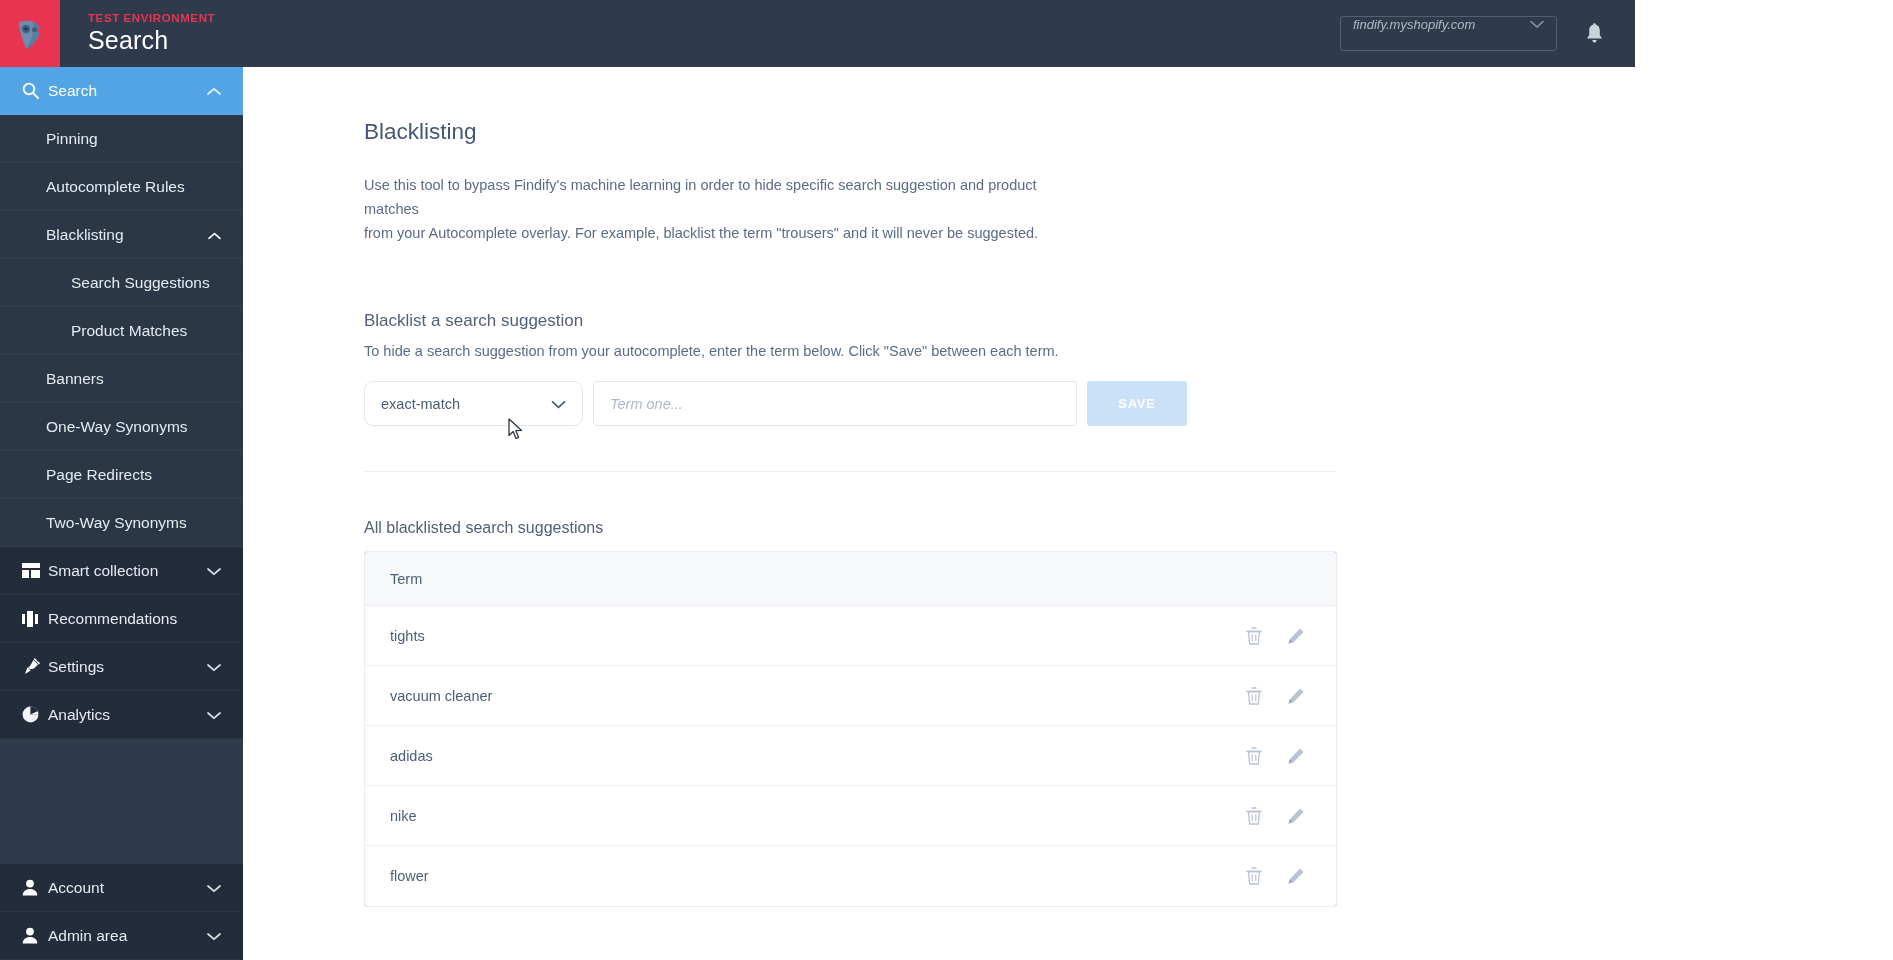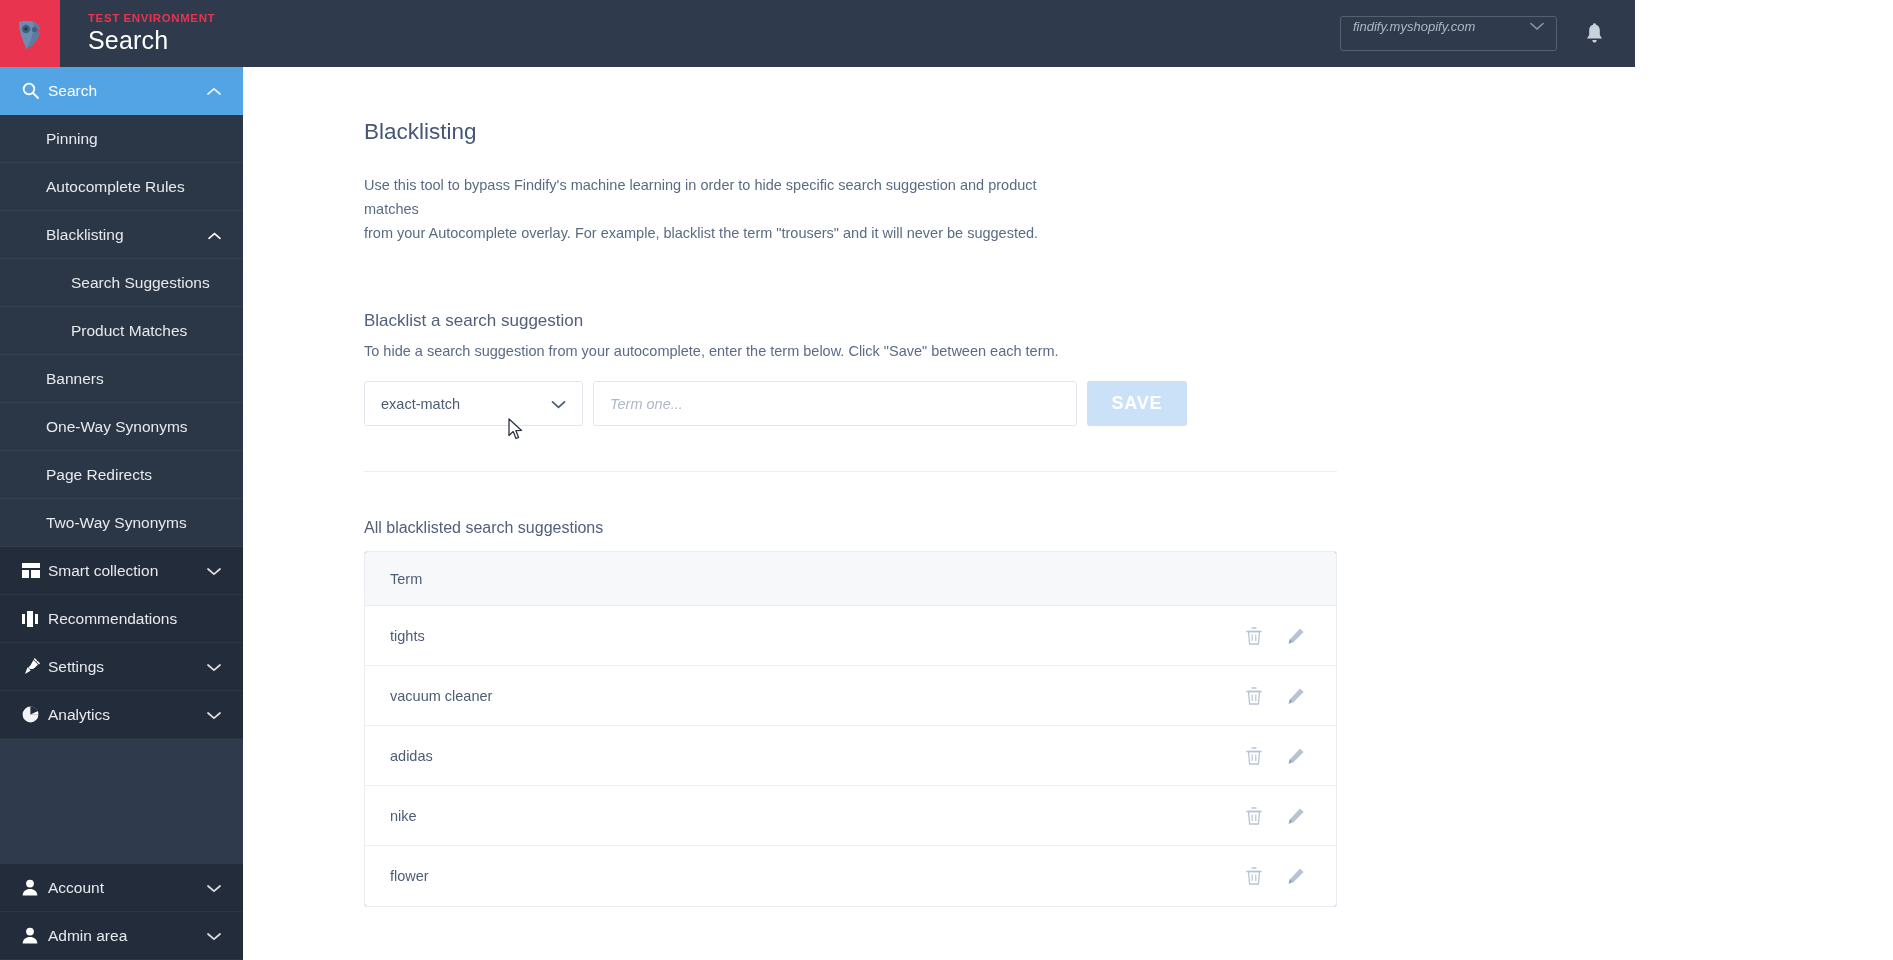--- a/index.html
+++ b/index.html
@@ -25,21 +25,21 @@
     color: #e8344e; font-size: 11.5px; letter-spacing: 0.6px;
     font-weight: 600; text-transform: uppercase; margin-bottom: 2px;
   }
   .app-title { color: #ffffff; font-size: 25px; font-weight: 400; letter-spacing: .2px; }
 
   .topbar-right {
     margin-left: auto; display: flex; align-items: center; padding-right: 30px; gap: 26px;
   }
   .store-select {
     width: 217px; height: 35px; border: 1px solid #56616f; border-radius: 3px;
-    display: flex; align-items: flex-end; padding: 16px 12px;
+    display: flex; align-items: flex-start; padding: 0 12px;
     color: #aeb7c2; font-size: 13px; font-style: italic;
   }
   .store-select .chev { margin-left: auto; }
   .bell { width: 22px; height: 24px; display: flex; align-items: center; justify-content: center; }
 
   
   .sidebar {
     position: absolute; left: 0; top: 67px; width: 243px; height: 893px;
     background: #222c3a; display: flex; flex-direction: column;
   }
@@ -71,34 +71,34 @@
 
   .page-title { font-size: 22.5px; color: #465675; font-weight: 400; margin-bottom: 28px; }
   .page-desc { font-size: 14.5px; color: #5b6b85; line-height: 24px; max-width: 680px; }
 
   .section { margin-top: 66px; width: 973px; }
   .section-title { font-size: 17px; color: #526079; margin-bottom: 12px; }
   .section-sub { font-size: 14.5px; color: #5b6b85; margin-bottom: 22px; }
 
   .form-row { display: flex; align-items: stretch; gap: 10px; }
   .select-box {
-    width: 219px; height: 45px; border: 1px solid #e2e6ec; border-radius: 3px;
+    width: 219px; height: 45px; border: 1px solid #e2e6ec; border-radius: 9px;
     display: flex; align-items: center; padding: 0 16px; color: #4c5b73; font-size: 14.5px;
     background: #fff;
   }
   .select-box .chev { margin-left: auto; color: #4a5a72; }
   .term-input {
     width: 484px; height: 45px; border: 1px solid #e2e6ec; border-radius: 3px;
     padding: 0 16px; font-size: 14.5px; font-style: italic; color: #4c5b73;
     font-family: "Liberation Sans", sans-serif; background: #fff;
   }
   .term-input::placeholder { color: #aeb8c8; font-style: italic; }
   .save-btn {
     width: 100px; height: 45px; border: 0; border-radius: 3px;
-    background: #cbe1f7; color: #ffffff; font-size: 18px; font-weight: 700;
+    background: #cbe1f7; color: #ffffff; font-size: 13px; font-weight: 700;
     letter-spacing: .8px; cursor: pointer; font-family: "Liberation Sans", sans-serif;
   }
 
   .divider { width: 973px; height: 1px; background: #eceef1; margin-top: 45px; }
 
   .list-section { margin-top: 47px; width: 973px; }
   .list-title { font-size: 16px; color: #526079; margin-bottom: 14px; }
 
   .table { width: 973px; border: 1px solid #e9ecf0; border-radius: 3px; overflow: hidden; background:#d946ef; }
   .thead {

